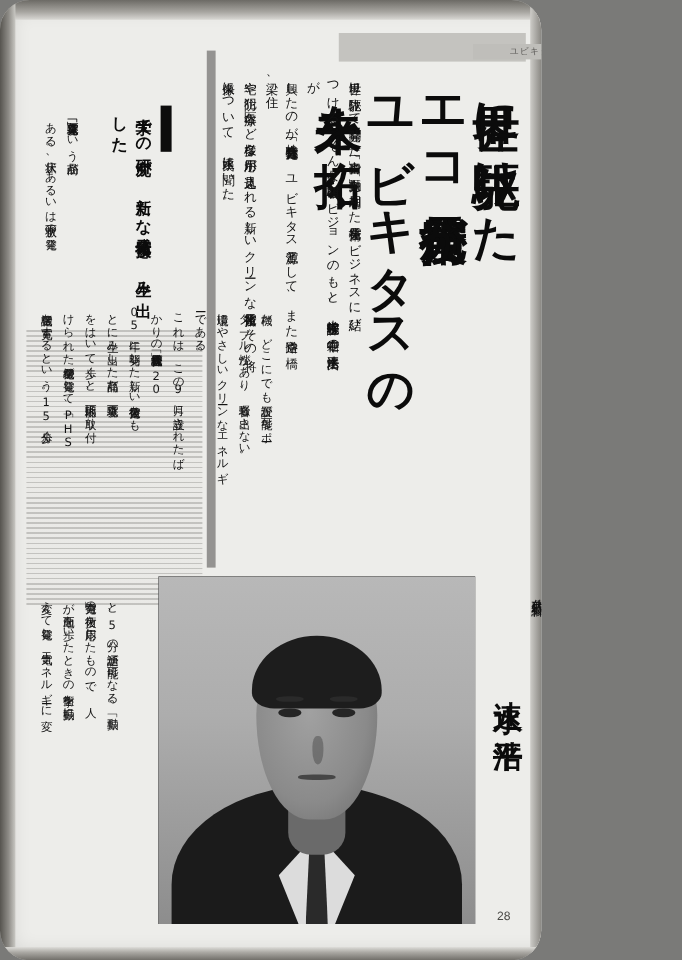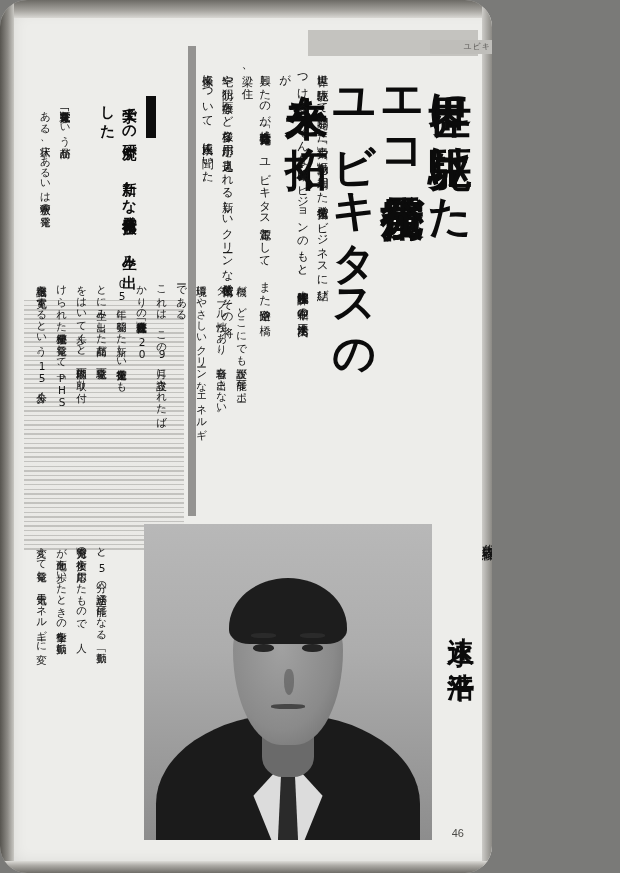--- a/index.html
+++ b/index.html
@@ -457,15 +457,15 @@
     <div class="photo-nose"></div>
     <div class="photo-mouth"></div>
   </div>
 
   <div class="namebox">
     <div class="person">速水　浩平</div>
     <div class="role">代表取締役</div>
     <div class="company">株式会社 音力発電</div>
   </div>
 
-  <div class="pageno">46</div>
+  <div class="pageno">28</div>
 
 </div>
 
 </body></html>

